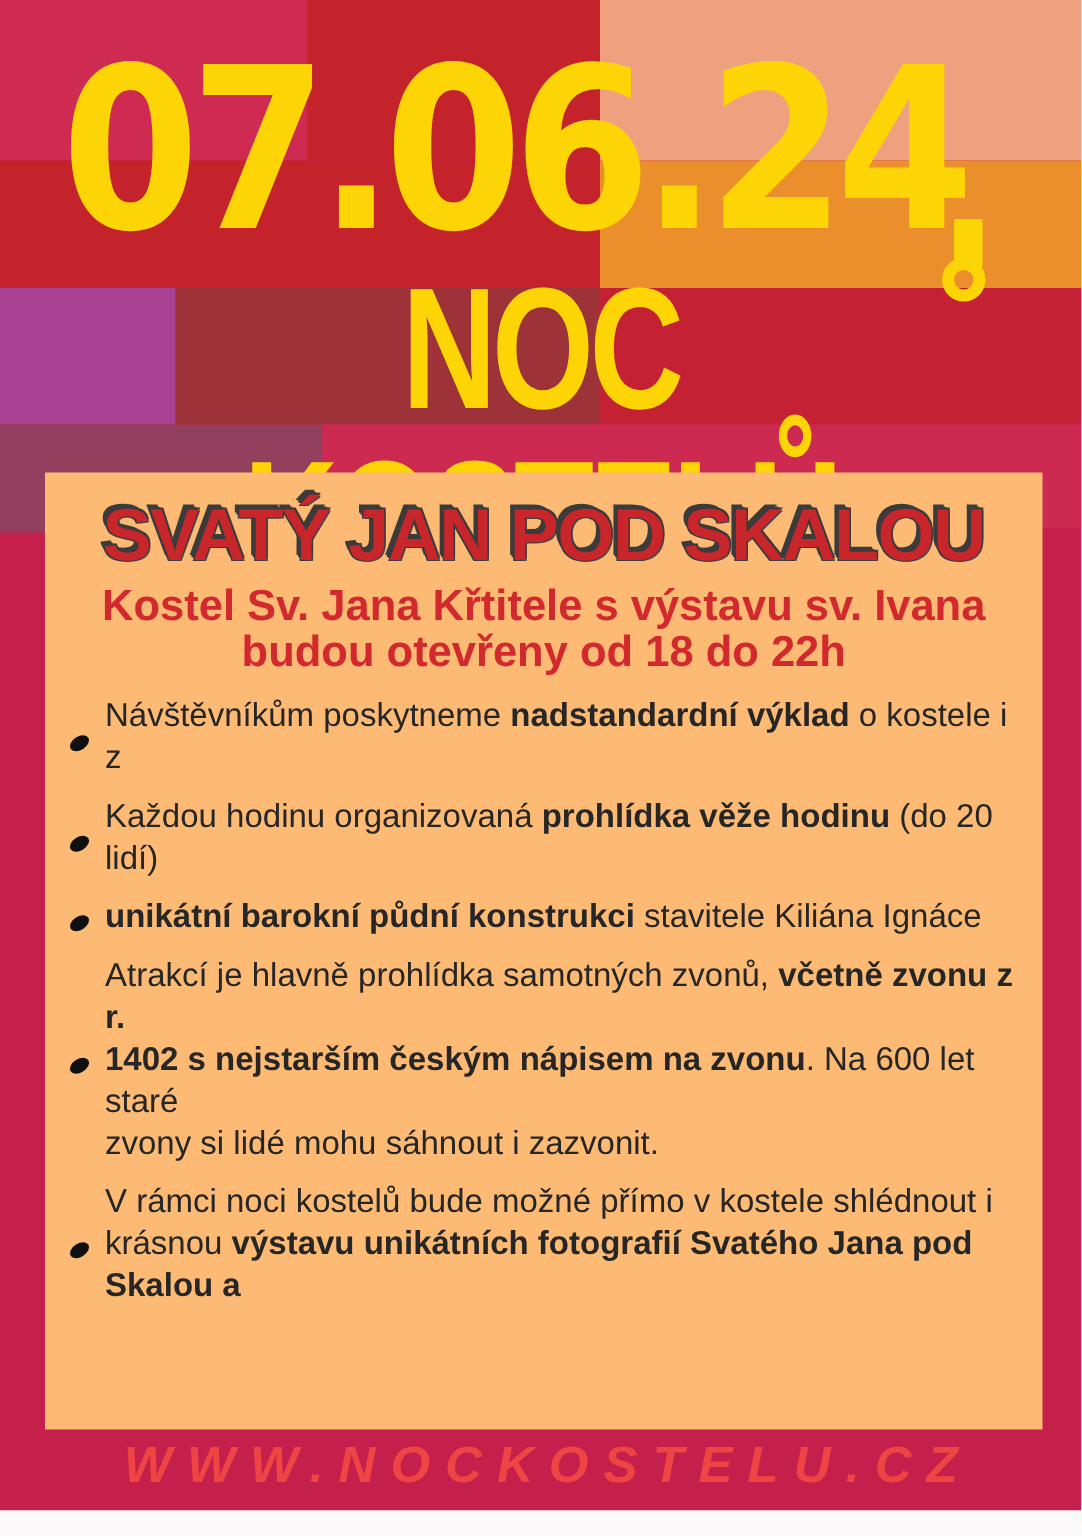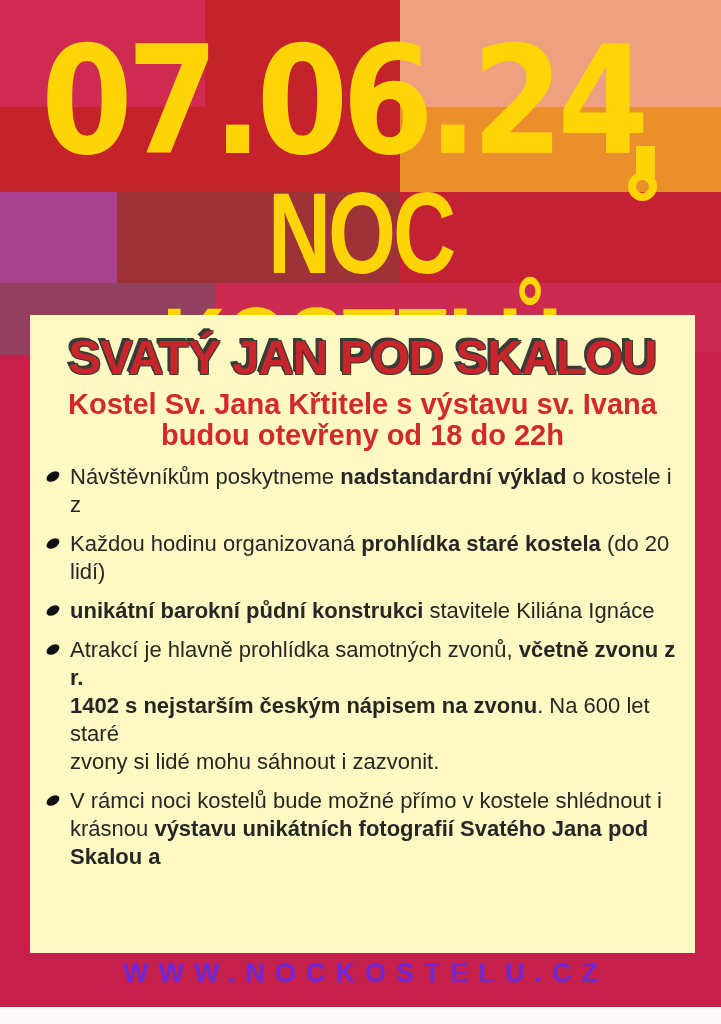--- a/index.html
+++ b/index.html
@@ -14,36 +14,36 @@
     color:#fdd405;}
   .header-date .squish{display:inline-block;transform:scaleX(.88);transform-origin:50% 50%;
     letter-spacing:-7px;}
   .four-stem{position:absolute;left:636px;top:146px;width:19px;height:32px;background:#fdd405;}
   .four-ring{position:absolute;left:628px;top:172px;width:13px;height:13px;
     border:8px solid #fdd405;border-radius:50%;background:transparent;}
   .header-brand{position:absolute;left:0;top:176px;width:721px;text-align:center;
     font-weight:bold;font-size:115px;line-height:1;color:#fdd405;}
   .header-brand .squish{display:inline-block;transform:scaleX(.76);transform-origin:50% 50%;
     letter-spacing:-4px;}
-  .card{position:absolute;left:30px;top:315px;width:665px;height:638px;background:#fef9c3;
+  .card{position:absolute;left:30px;top:315px;width:665px;height:638px;background:#fdba74;
     overflow:hidden;}
   .card-title{margin:16px 8px 0 8px;text-align:center;font-size:49px;line-height:52px;
     font-weight:bold;letter-spacing:-1px;color:#c9262b;
     text-shadow:-3px -3px 0 #3b3b3b,-2px -2px 0 #3b3b3b,-1px -1px 0 #3b3b3b,
                 1px -1px 0 #3b3b3b,-1px 1px 0 #3b3b3b,1px 1px 0 #4a4a4a;}
   .card-sub{margin-top:6px;text-align:center;font-size:29px;line-height:31px;
     font-weight:bold;color:#d2292e;}
   .bullets{list-style:none;margin:12px 0 0 0;padding:0 8px 0 16px;
     font-size:22px;line-height:28px;color:#262626;}
-  .bullets li{display:flex;margin-bottom:11px;}
+  .bullets li{display:flex;margin-bottom:11px;align-items:center;}
   .marker{flex:0 0 auto;width:14px;height:9px;background:#101010;border-radius:50%;
     transform:rotate(-32deg);margin:9px 10px 0 0;}
   .btext b{font-weight:bold;}
   .footer-url{position:absolute;left:0;top:958px;width:721px;text-align:center;
-    color:#6d28d9;font-weight:bold;font-size:27px;letter-spacing:10px;text-indent:10px;}
+    color:#ef4444;font-weight:bold;font-size:34px;letter-spacing:10px;text-indent:10px;font-style:italic;}
 </style>
 </head>
 <body>
 
 <div class="poster">
   <div class="bg-main"></div>
 
   <div class="mosaic">
       <div class="tile" style="left: 0px; top: 0px; width: 205px; height: 107px; background: rgb(206, 42, 82);"></div>
       <div class="tile" style="left: 205px; top: 0px; width: 195px; height: 107px; background: rgb(197, 35, 44);"></div>
@@ -76,21 +76,21 @@
     <ul class="bullets">
         <li>
           <span class="marker"></span>
           <div class="btext">
             <div><span>Návštěvníkům poskytneme </span><b>nadstandardní výklad</b><span> o kostele i z</span></div>
           </div>
         </li>
         <li>
           <span class="marker"></span>
           <div class="btext">
-            <div><span>Každou hodinu organizovaná  </span><b>prohlídka staré kostela</b><span> (do 20 lidí)</span></div>
+            <div><span>Každou hodinu organizovaná  </span><b>prohlídka věže hodinu</b><span> (do 20 lidí)</span></div>
           </div>
         </li>
         <li>
           <span class="marker"></span>
           <div class="btext">
             <div><b>unikátní barokní půdní konstrukci</b><span> stavitele Kiliána Ignáce</span></div>
           </div>
         </li>
         <li>
           <span class="marker"></span>

